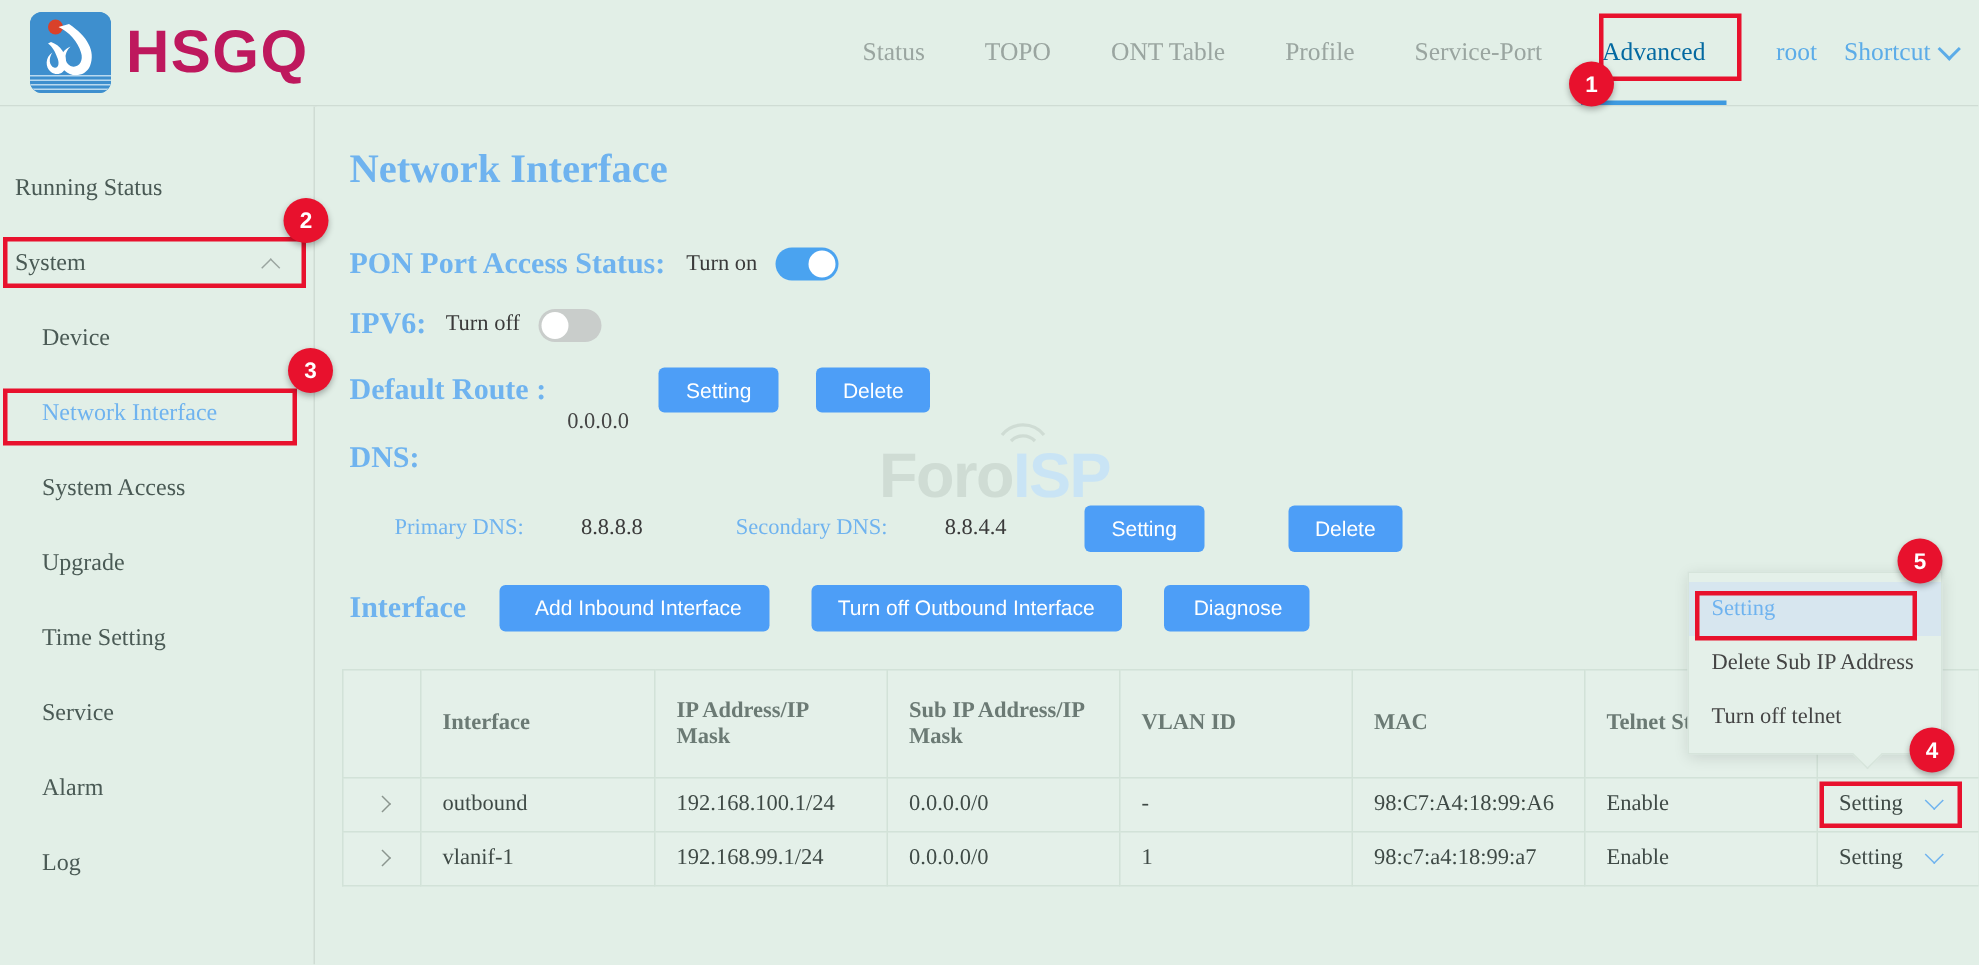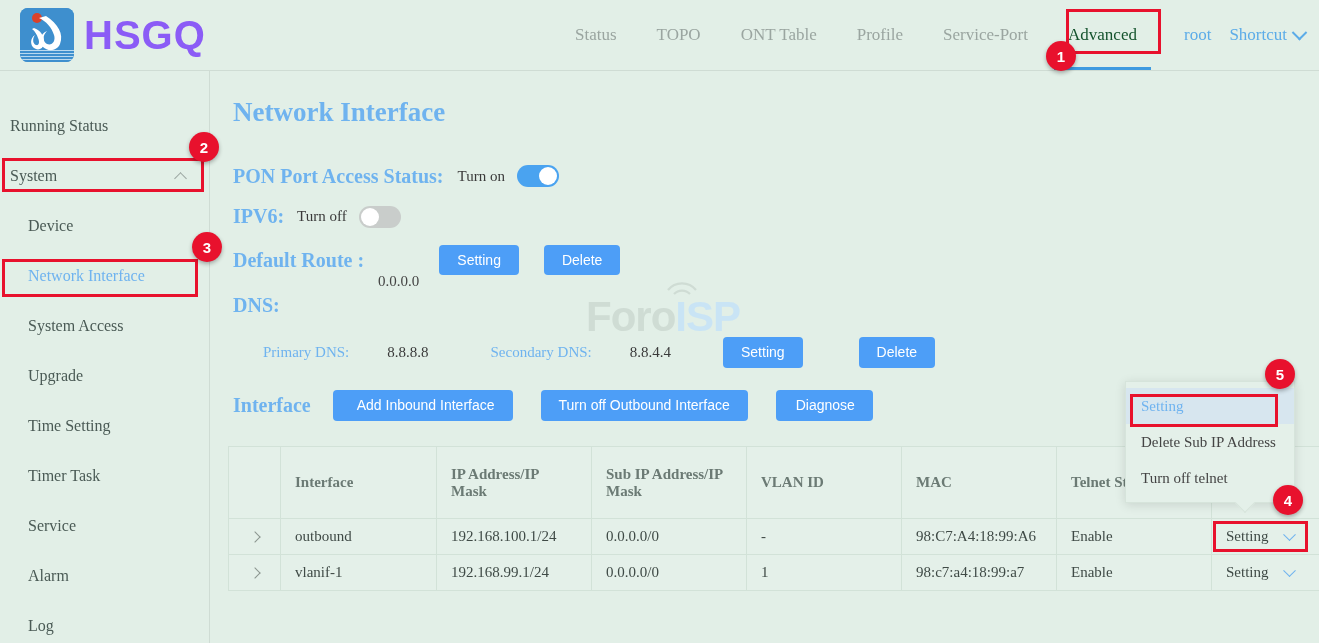--- a/index.html
+++ b/index.html
@@ -35,34 +35,34 @@
     position: absolute; left: 6px; top: 6px; width: 42px; height: 38px;
   }
   .logo-mark .stripes {
     position: absolute; left: 0; bottom: 2px; width: 54px; height: 10px;
   }
   .logo-mark .stripes i {
     display: block; height: 1px; background: #cfe6f5; margin-bottom: 2px; opacity: .85;
   }
   .logo-text {
     font-family: "Liberation Sans", sans-serif;
-    font-weight: bold; font-size: 40px; color: #8b5cf6;
+    font-weight: bold; font-size: 40px; color: #be185d;
     letter-spacing: 1px; line-height: 1;
   }
 
   .nav {
     position: absolute; left: 555px; top: 0; height: 70px;
     display: flex; align-items: center; gap: 0;
   }
   .nav-item {
     padding: 0 20px; height: 70px; display: flex; align-items: center;
     font-size: 17px; color: #9aa5a0; cursor: pointer;
     position: relative;
   }
-  .nav-item.active { color: #14532d; }
+  .nav-item.active { color: #0369a1; }
   .nav-item.active::after {
     content: ""; position: absolute; left: 6px; right: 6px; bottom: 0;
     height: 3px; background: #3e9ae0;
   }
   .nav-right {
     position: absolute; right: 14px; top: 0; height: 70px;
     display: flex; align-items: center; gap: 18px;
     font-size: 17px; color: #5cace8;
   }
   .nav-right .item { cursor: pointer; display: flex; align-items: center; gap: 7px; }
@@ -267,23 +267,20 @@
       <span>Network Interface</span>
     </div>
     <div class="side-item sub">
       <span>System Access</span>
     </div>
     <div class="side-item sub">
       <span>Upgrade</span>
     </div>
     <div class="side-item sub">
       <span>Time Setting</span>
-    </div>
-    <div class="side-item sub">
-      <span>Timer Task</span>
     </div>
     <div class="side-item sub">
       <span>Service</span>
     </div>
     <div class="side-item sub">
       <span>Alarm</span>
     </div>
     <div class="side-item sub">
       <span>Log</span>
     </div>

